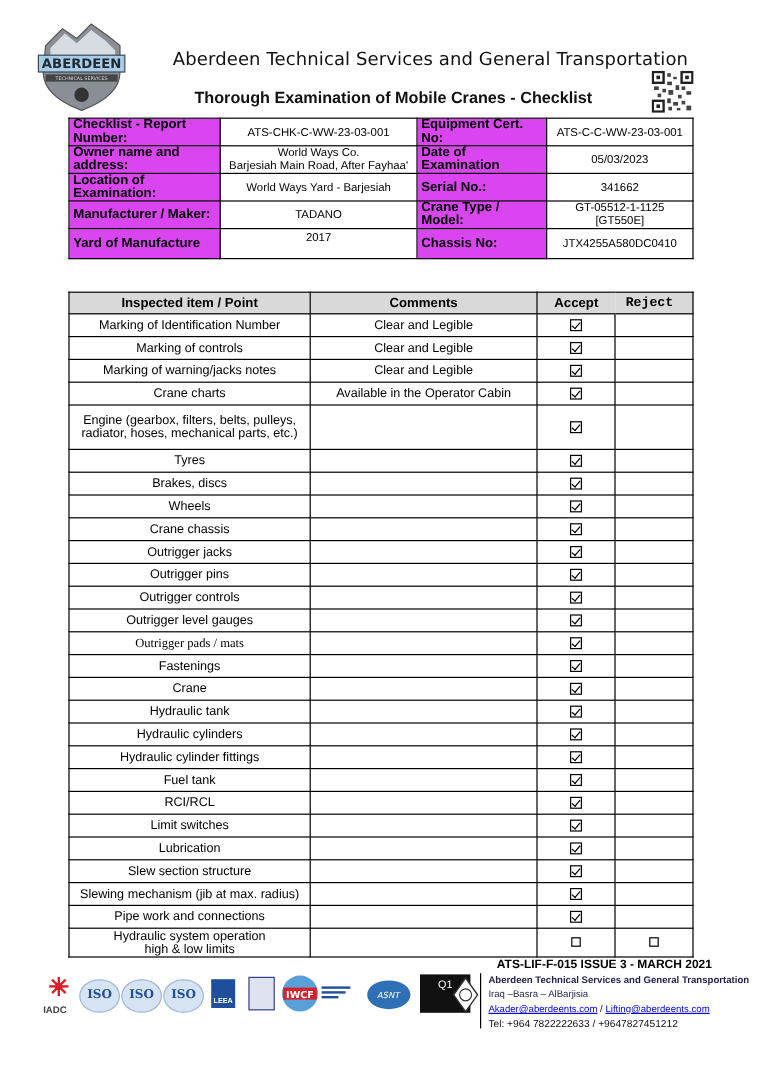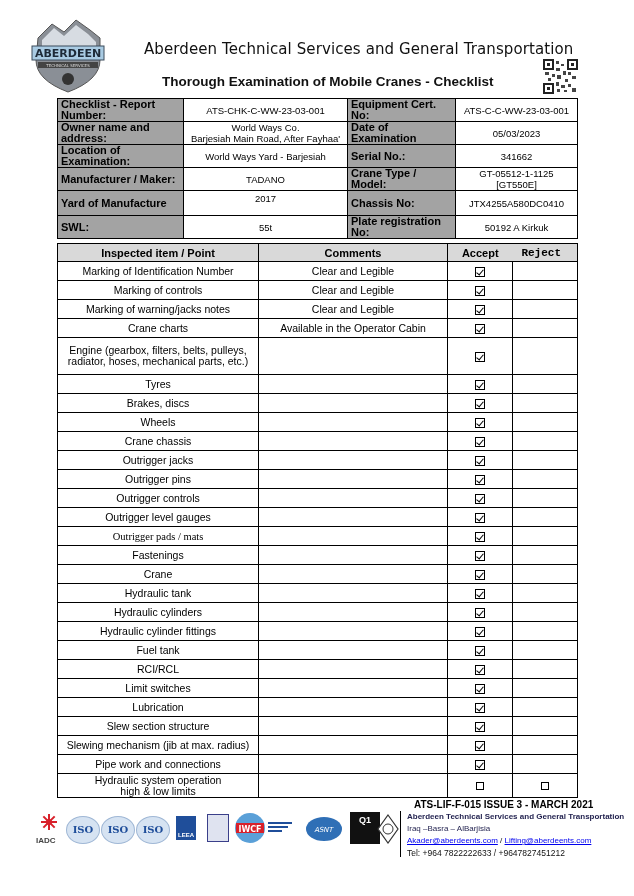--- a/index.html
+++ b/index.html
@@ -8,21 +8,21 @@
   .logo { position: absolute; left: 30px; top: 16px; width: 76px; height: 78px; }
   .company-title { position: absolute; left: 144px; top: 40px; font-family: "DejaVu Sans", sans-serif;
          font-size: 15px; letter-spacing: 0.1px; color: #111; white-space: nowrap; }
   .doc-title { position: absolute; left: 162px; top: 74px; font-size: 13.5px; font-weight: bold; color: #111; white-space: nowrap; }
   .qr { position: absolute; left: 543px; top: 59px; width: 35px; height: 35px; }
 
   table { border-collapse: collapse; position: absolute; table-layout: fixed; }
   td, th { border: 1px solid #000; padding: 0 3px; font-size: 10px; }
   .info { left: 57px; top: 98px; width: 520px; }
   .info td { height: 22px; line-height: 11px; }
-  .info td.lbl { background: #a3a3a3; font-weight: bold; font-size: 11px; text-align: left; }
+  .info td.lbl { background: #d946ef; font-weight: bold; font-size: 11px; text-align: left; }
   .info td.val { text-align: center; font-size: 9.5px; }
   .info td.val.top { vertical-align: top; padding-top: 2px; }
 
   .check { left: 57px; top: 243px; width: 520px; }
   .check th { background: #d9d9d9; font-weight: bold; font-size: 11px; height: 17px; }
   .check th.acc { border-right: none; text-align: center; }
   .check th.rej { border-left: none; text-align: right; padding-right: 16px; font-family: Liberation Mono, monospace; }
   .check td { text-align: center; height: 18px; font-size: 10.5px; line-height: 11px; }
   .check tr.tall td { height: 36px; }
   .check tr.mid td { height: 23px; }
@@ -124,26 +124,20 @@
       <td class="val">TADANO</td>
       <td class="lbl">Crane Type / Model:</td>
       <td class="val">GT-05512-1-1125 [GT550E]</td>
     </tr>
     <tr>
       <td class="lbl">Yard of Manufacture</td>
       <td class="val top">2017</td>
       <td class="lbl">Chassis No:</td>
       <td class="val">JTX4255A580DC0410</td>
     </tr>
-    <tr>
-      <td class="lbl">SWL:</td>
-      <td class="val">55t</td>
-      <td class="lbl">Plate registration No:</td>
-      <td class="val">50192 A Kirkuk</td>
-    </tr>
   </tbody>
 </table>
 
 <table class="check">
   <colgroup>
       <col style="width:201px">
       <col style="width:189px">
       <col style="width:65px">
       <col style="width:65px">
     </colgroup>
@@ -351,21 +345,21 @@
         <rect x="34" y="14" width="20" height="2" fill="#1f4e9a"></rect>
         <rect x="34" y="18" width="14" height="2" fill="#1f4e9a"></rect>
     </svg>
   </div>
   <div class="badge" style="left:272px;top:4px;">
     <svg width="40" height="26" viewBox="0 0 40 26">
         <ellipse cx="20" cy="13" rx="18" ry="12" fill="#2f6fb6"></ellipse>
       <text x="20" y="16" font-size="7" font-style="italic" fill="#fff" text-anchor="middle" font-family="DejaVu Sans, sans-serif">ASNT</text>
       </svg>
   </div>
-  <div class="badge" style="left:318px;top:0px;width:30px;height:32px;background:#111;color:#fff;font-size:9px;font-weight:bold;text-align:center;line-height:16px;">Q1</div>
+  <div class="badge" style="left:318px;top:0px;width:42px;height:32px;background:#111;color:#fff;font-size:9px;font-weight:normal;text-align:center;line-height:16px;">Q1</div>
   <div class="badge" style="left:345px;top:2px;">
     <svg width="22" height="30" viewBox="0 0 22 30">
         <path d="M11 1 L21 15 L11 29 L1 15 Z" fill="#fff" stroke="#333" stroke-width="1.2"></path>
       <circle cx="11" cy="15" r="5" fill="none" stroke="#333"></circle>
       </svg>
   </div>
 </div>
 
 <div class="contact">
   <div class="co">Aberdeen Technical Services and General Transportation</div>

